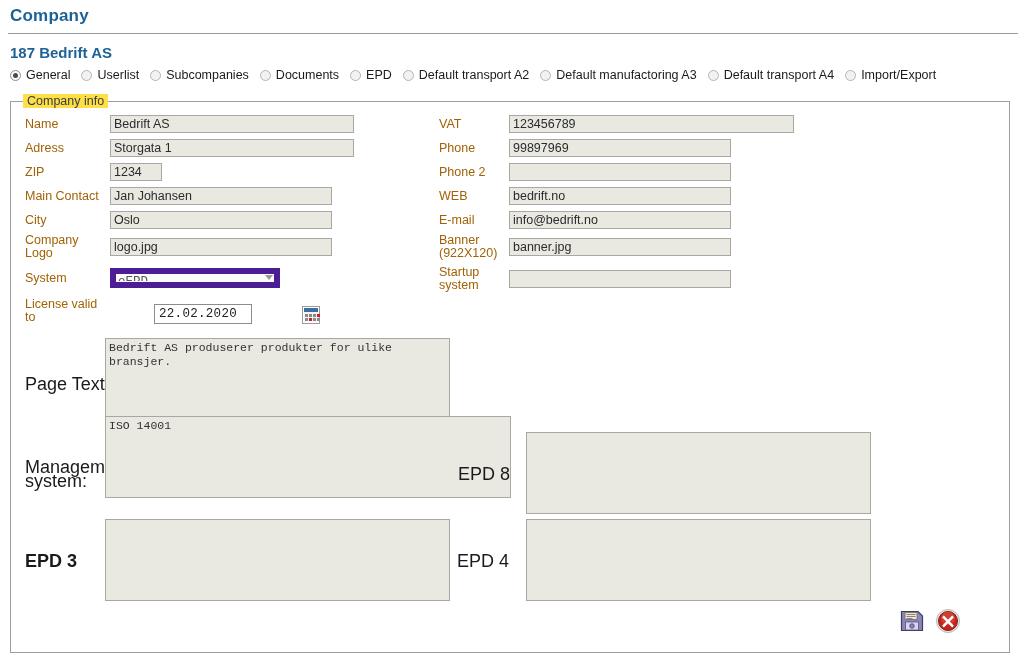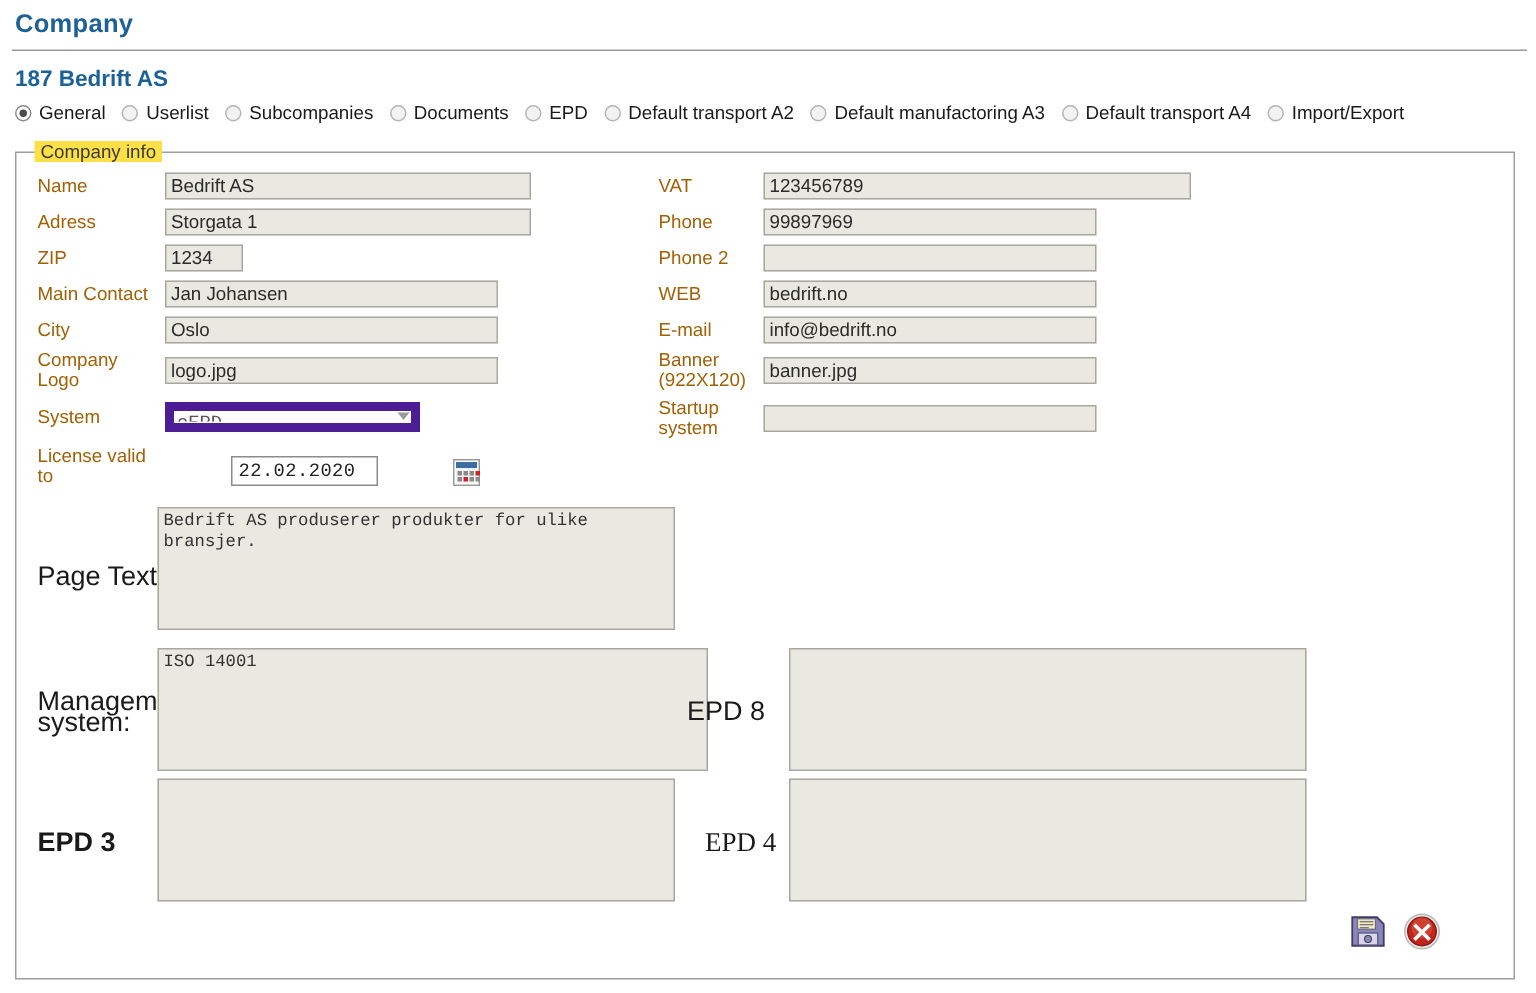--- a/index.html
+++ b/index.html
@@ -408,29 +408,29 @@
     </div>
   </div>
 
   <span class="block-label" style="left:14px; top:275px;">Page Text</span>
   <textarea class="ta abs" style="left: 94px; top: 236px; width: 345px; height: 82px;">Bedrift AS produserer produkter for ulike bransjer.</textarea>
 
   <span class="block-label" style="left:14px; top:358px;">
     <span>Management</span><br>
     <span>system:</span>
   </span>
-  <textarea class="ta abs" style="left: 94px; top: 330px; width: 367px; height: 82px;">ISO 14001</textarea>
+  <textarea class="ta abs" style="left: 94px; top: 314px; width: 406px; height: 82px;">ISO 14001</textarea>
 
   <span class="block-label" style="left:447px; top:365px;">EPD 8</span>
   <textarea class="ta abs" style="left: 515px; top: 330px; width: 345px; height: 82px;"></textarea>
 
   <span class="block-label" style="left:14px; top:452px;font-weight:bold;">EPD 3</span>
   <textarea class="ta abs" style="left: 94px; top: 417px; width: 345px; height: 82px;"></textarea>
 
-  <span class="block-label" style="left:459px; top:452px;font-family:Liberation Serif, serif;">EPD 4</span>
+  <span class="block-label" style="left:446px; top:452px;">EPD 4</span>
   <textarea class="ta abs" style="left: 515px; top: 417px; width: 345px; height: 82px;"></textarea>
 
   <div id="action-bar">
 
     <span class="icon-btn">
       <svg width="26" height="26" viewBox="0 0 26 26">
         <path d="M2.5 3.5 h16.5 l4.5 4.5 v14.5 h-21 z" fill="#8a86b8" stroke="#3f3d63" stroke-width="1.2"></path>
         <rect x="6" y="4.5" width="12" height="7" fill="#f4e9b0" stroke="#6a6792" stroke-width="0.8"></rect>
         <rect x="7.5" y="6" width="9" height="0.9" fill="#7a7798"></rect>
         <rect x="7.5" y="8" width="9" height="0.9" fill="#7a7798"></rect>

